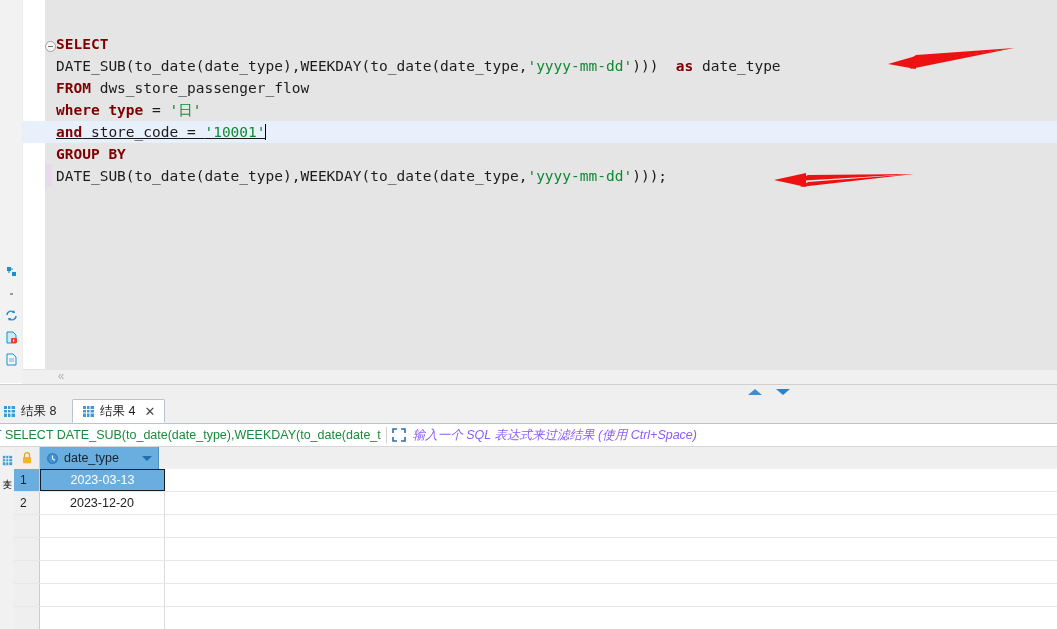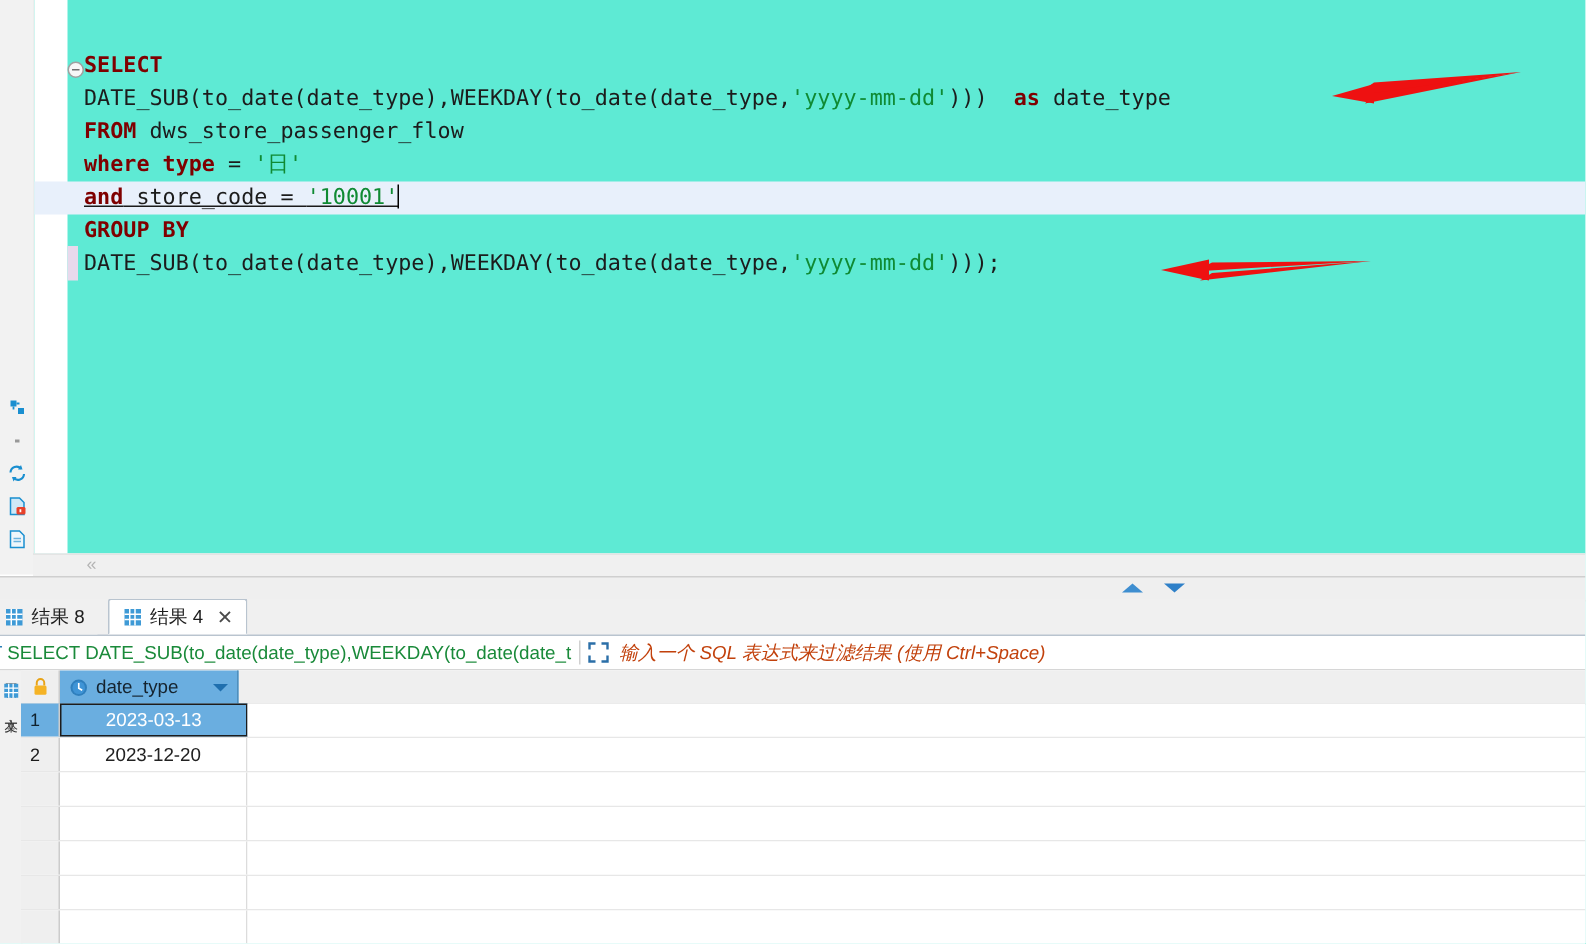--- a/index.html
+++ b/index.html
@@ -37,21 +37,21 @@
     width: 13px; height: 13px;
     position: relative;
   }
   .rail-ico svg { display: block; }
 
   
   .editor-wrap {
     position: absolute;
     left: 22px; top: 0;
     width: 1035px; height: 369px;
-    background: #5eead4;
+    background: #e5e5e5;
     border-left: 1px solid #ececec;
   }
   .fold-gutter {
     position: absolute;
     left: 0; top: 0;
     width: 22px; height: 369px;
     background: #ffffff;
   }
   .fold-marker {
     position: absolute;
@@ -211,21 +211,21 @@
   .filter-prefix .tword { color: #2a7fb8; }
   .filter-sep {
     width: 1px; height: 16px;
     background: #d0d0d0;
     margin: 0 5px;
   }
   .expand-ico { width: 14px; height: 14px; flex: none; }
   .filter-placeholder {
     font-size: 12.5px;
     font-style: italic;
-    color: #c2410c;
+    color: #8b5cf6;
     margin-left: 7px;
     white-space: nowrap;
     font-family: "Liberation Sans", sans-serif;
   }
 
   
   .grid-rail {
     position: absolute;
     left: 0; top: 447px;
     width: 14px; height: 182px;

